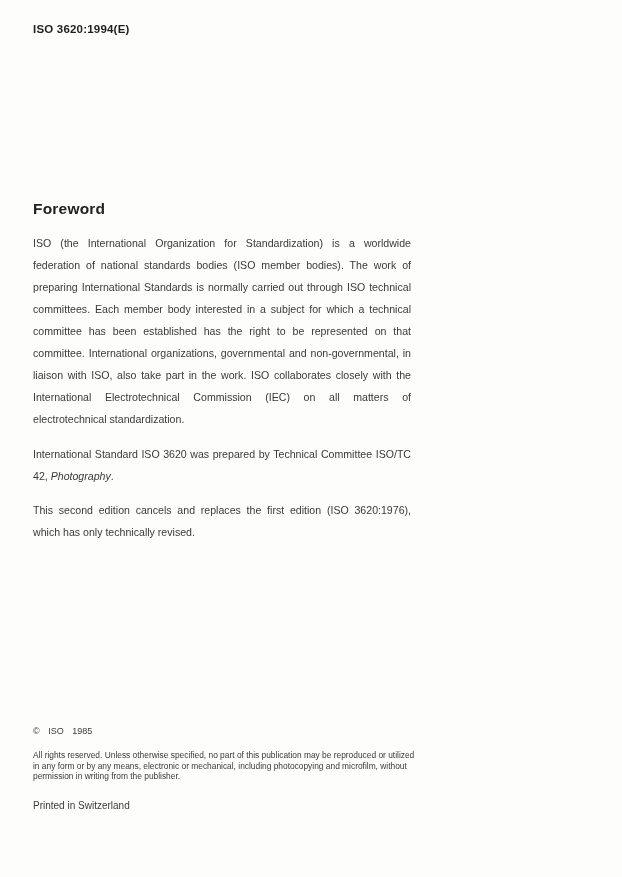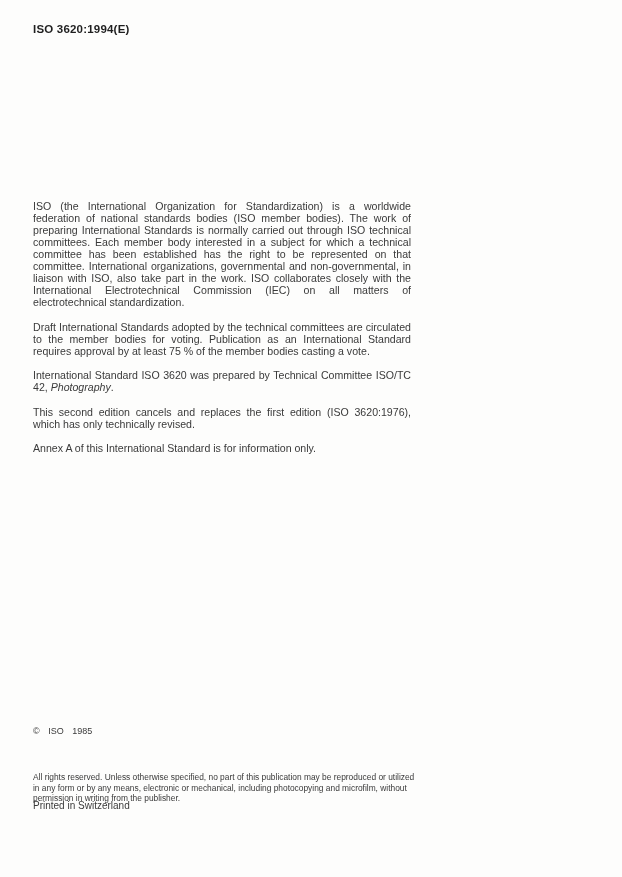--- a/index.html
+++ b/index.html
@@ -34,37 +34,37 @@
   .foreword-title {
     font-size: 15.5px;
     font-weight: bold;
     color: #222222;
     margin: 0 0 14px 0;
     letter-spacing: 0.2px;
   }
   .content p {
     margin: 0 0 12.5px 0;
     font-size: 10.6px;
-    line-height: 12px;
+    line-height: 22px;
     text-align: justify;
     color: #3a3a3a;
   }
   .italic { font-style: italic; margin-top: 32px; }
   .copyright-line {
     position: absolute;
     left: 33px;
     top: 726px;
     font-size: 9px;
     color: #3a3a3a;
     word-spacing: 6px;
   }
   .rights-text {
     position: absolute;
     left: 33px;
-    top: 772px;
+    top: 750px;
     width: 382px;
     font-size: 8.4px;
     line-height: 10.6px;
     color: #3a3a3a;
     text-align: left;
   }
   .publisher-block {
     position: absolute;
     left: 46px;
     top: 777px;
@@ -88,30 +88,29 @@
   }
 </style>
 </head>
 <body>
 
 <div class="page">
 
   <div class="doc-header">ISO 3620:1994(E)</div>
 
   <div class="content">
+    <h1 class="foreword-title">Foreword</h1>
 
     <p>ISO (the International Organization for Standardization) is a worldwide federation of national standards bodies (ISO member bodies). The work of preparing International Standards is normally carried out through ISO technical committees. Each member body interested in a subject for which a technical committee has been established has the right to be represented on that committee. International organizations, governmental and non-governmental, in liaison with ISO, also take part in the work. ISO collaborates closely with the International Electrotechnical Commission (IEC) on all matters of electrotechnical standardization.</p>
 
-    <p>Draft International Standards adopted by the technical committees are circulated to the member bodies for voting. Publication as an International Standard requires approval by at least 75 % of the member bodies casting a vote.</p>
 
     <p><span>International Standard ISO 3620 was prepared by Technical Committee ISO/TC 42, </span><span class="italic">Photography</span><span>.</span></p>
 
     <p>This second edition cancels and replaces the first edition (ISO 3620:1976), which has only technically revised.</p>
 
-    <p>Annex A of this International Standard is for information only.</p>
   </div>
 
   <div class="copyright-line">© ISO 1985</div>
 
   <div class="rights-text">All rights reserved. Unless otherwise specified, no part of this publication may be reproduced or utilized in any form or by any means, electronic or mechanical, including photocopying and microfilm, without permission in writing from the publisher.</div>
 
 
   <div class="printed-line">Printed in Switzerland</div>
 
   <div class="page-number">ii</div>

